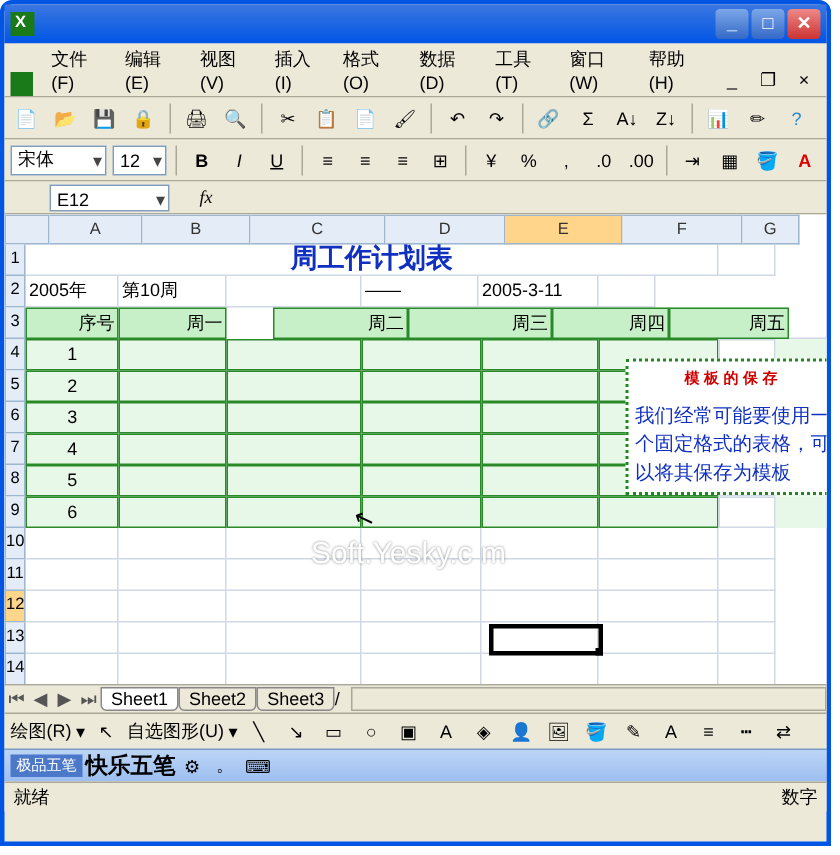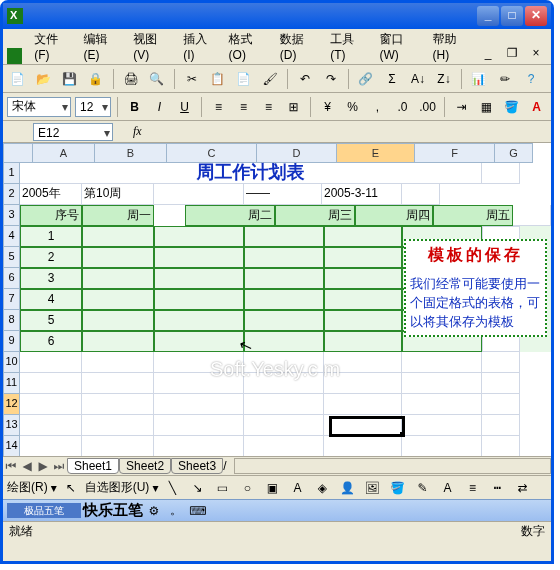--- a/index.html
+++ b/index.html
@@ -38,32 +38,32 @@
 .cells{flex:1;position:relative}
 .row{display:flex;height:21px}
 .cell{border-right:1px solid #d0d7e5;border-bottom:1px solid #d0d7e5;line-height:19px;padding:0 2px}
 .title-cell{font-size:18px;color:#1030c0;font-weight:bold;font-family:"STKaiti","KaiTi";text-align:center}
 .wkhdr{background:#c8f0c8;border:1px solid #2a8a2a;text-align:right}
 .datarow{background:#e8f8e8}
 .datarow .cell{border:1px solid #2a8a2a;text-align:center}
 .selbox{position:absolute;border:3px solid #000;width:76px;height:21px;left:309px;top:253px;pointer-events:none}
 .selbox::after{content:"";position:absolute;right:-3px;bottom:-3px;width:5px;height:5px;background:#000}
 .callout{position:absolute;right:4px;top:76px;width:143px;border:2px dotted #1a8a1a;background:#fff;padding:4px;text-align:center}
-.callout .ct{color:#d00000;font-weight:bold;font-size:16px;font-family:"STKaiti","KaiTi";letter-spacing:3px}
+.callout .ct{color:#d00000;font-weight:bold;font-size:10px;font-family:"STKaiti","KaiTi";letter-spacing:3px}
 .callout .cb{color:#1030c0;font-size:13px;line-height:19px;margin-top:8px;text-align:left}
 .watermark{position:absolute;left:190px;top:195px;font-size:20px;color:#fff;text-shadow:0 0 2px #888;font-family:Arial;pointer-events:none}
 .cursor{position:absolute;left:219px;top:173px;font-size:16px;color:#000;transform:rotate(-20deg);pointer-events:none}
 .sheettabs{height:18px;display:flex;align-items:center;background:#ece9d8;font-size:11px}
 .sheettabs .nav{width:16px;text-align:center;color:#555}
 .sheettabs .tab{border:1px solid #888;padding:0 6px;background:#fff;border-radius:0 0 4px 4px}
 .sheettabs .tab.inactive{background:#ece9d8}
 .sheettabs .scroll{flex:1;margin-left:8px;height:16px;background:#ece9d8;border:1px solid #aca899;position:relative}
 .drawbar{height:24px;background:#ece9d8;border-top:1px solid #aca899;display:flex;align-items:center;padding:0 4px;gap:3px}
 .imebar{height:22px;background:linear-gradient(#bcd5f5,#9cbef0);display:flex;align-items:center;padding:0 4px;border-top:1px solid #7a9cc8}
-.imebar .imelabel{background:#4b78c8;color:#fff;padding:2px 17px;margin-right:2px;font-size:10px;line-height:11px}
+.imebar .imelabel{background:#4b78c8;color:#fff;padding:2px 4px;margin-right:2px;font-size:10px;line-height:11px}
 .status{height:20px;background:#ece9d8;border-top:1px solid #aca899;display:flex;align-items:center;padding:0 6px;font-size:11px}
 .status .sr{margin-left:auto}
 </style>
 </head>
 <body>
 
 <div class="window">
   <div class="titlebar">
     <span class="icon"></span>
     <span class="spacer"></span>
@@ -201,21 +201,21 @@
             <div class="cell" style="width: 72px;">第10周</div>
             <div class="cell" style="width: 90px;"></div>
             <div class="cell" style="width: 78px;">——</div>
             <div class="cell" style="width: 80px;">2005-3-11</div>
             <div class="cell" style="width: 38px;"></div>
           </div>
           <div class="row">
             <div class="cell wkhdr" style="width: 62px;">序号</div>
             <div class="cell wkhdr" style="width: 72px;">周一</div>
             <div class="cell wkhdr" style="width: 90px; margin-left: 31px;">周二</div>
-            <div class="cell wkhdr" style="width: 80px;">周三</div>
+            <div class="cell wkhdr" style="width: 96px;">周三</div>
             <div class="cell wkhdr" style="width: 78px;">周四</div>
             <div class="cell wkhdr" style="width: 80px;">周五</div>
             <div class="cell" style="width: 38px;"></div>
           </div>
           <div class="row datarow">
             <div class="cell" style="width: 62px;">1</div>
             <div class="cell" style="width: 72px;"></div>
             <div class="cell" style="width: 90px;"></div>
             <div class="cell" style="width: 80px;"></div>
             <div class="cell" style="width: 78px;"></div>

